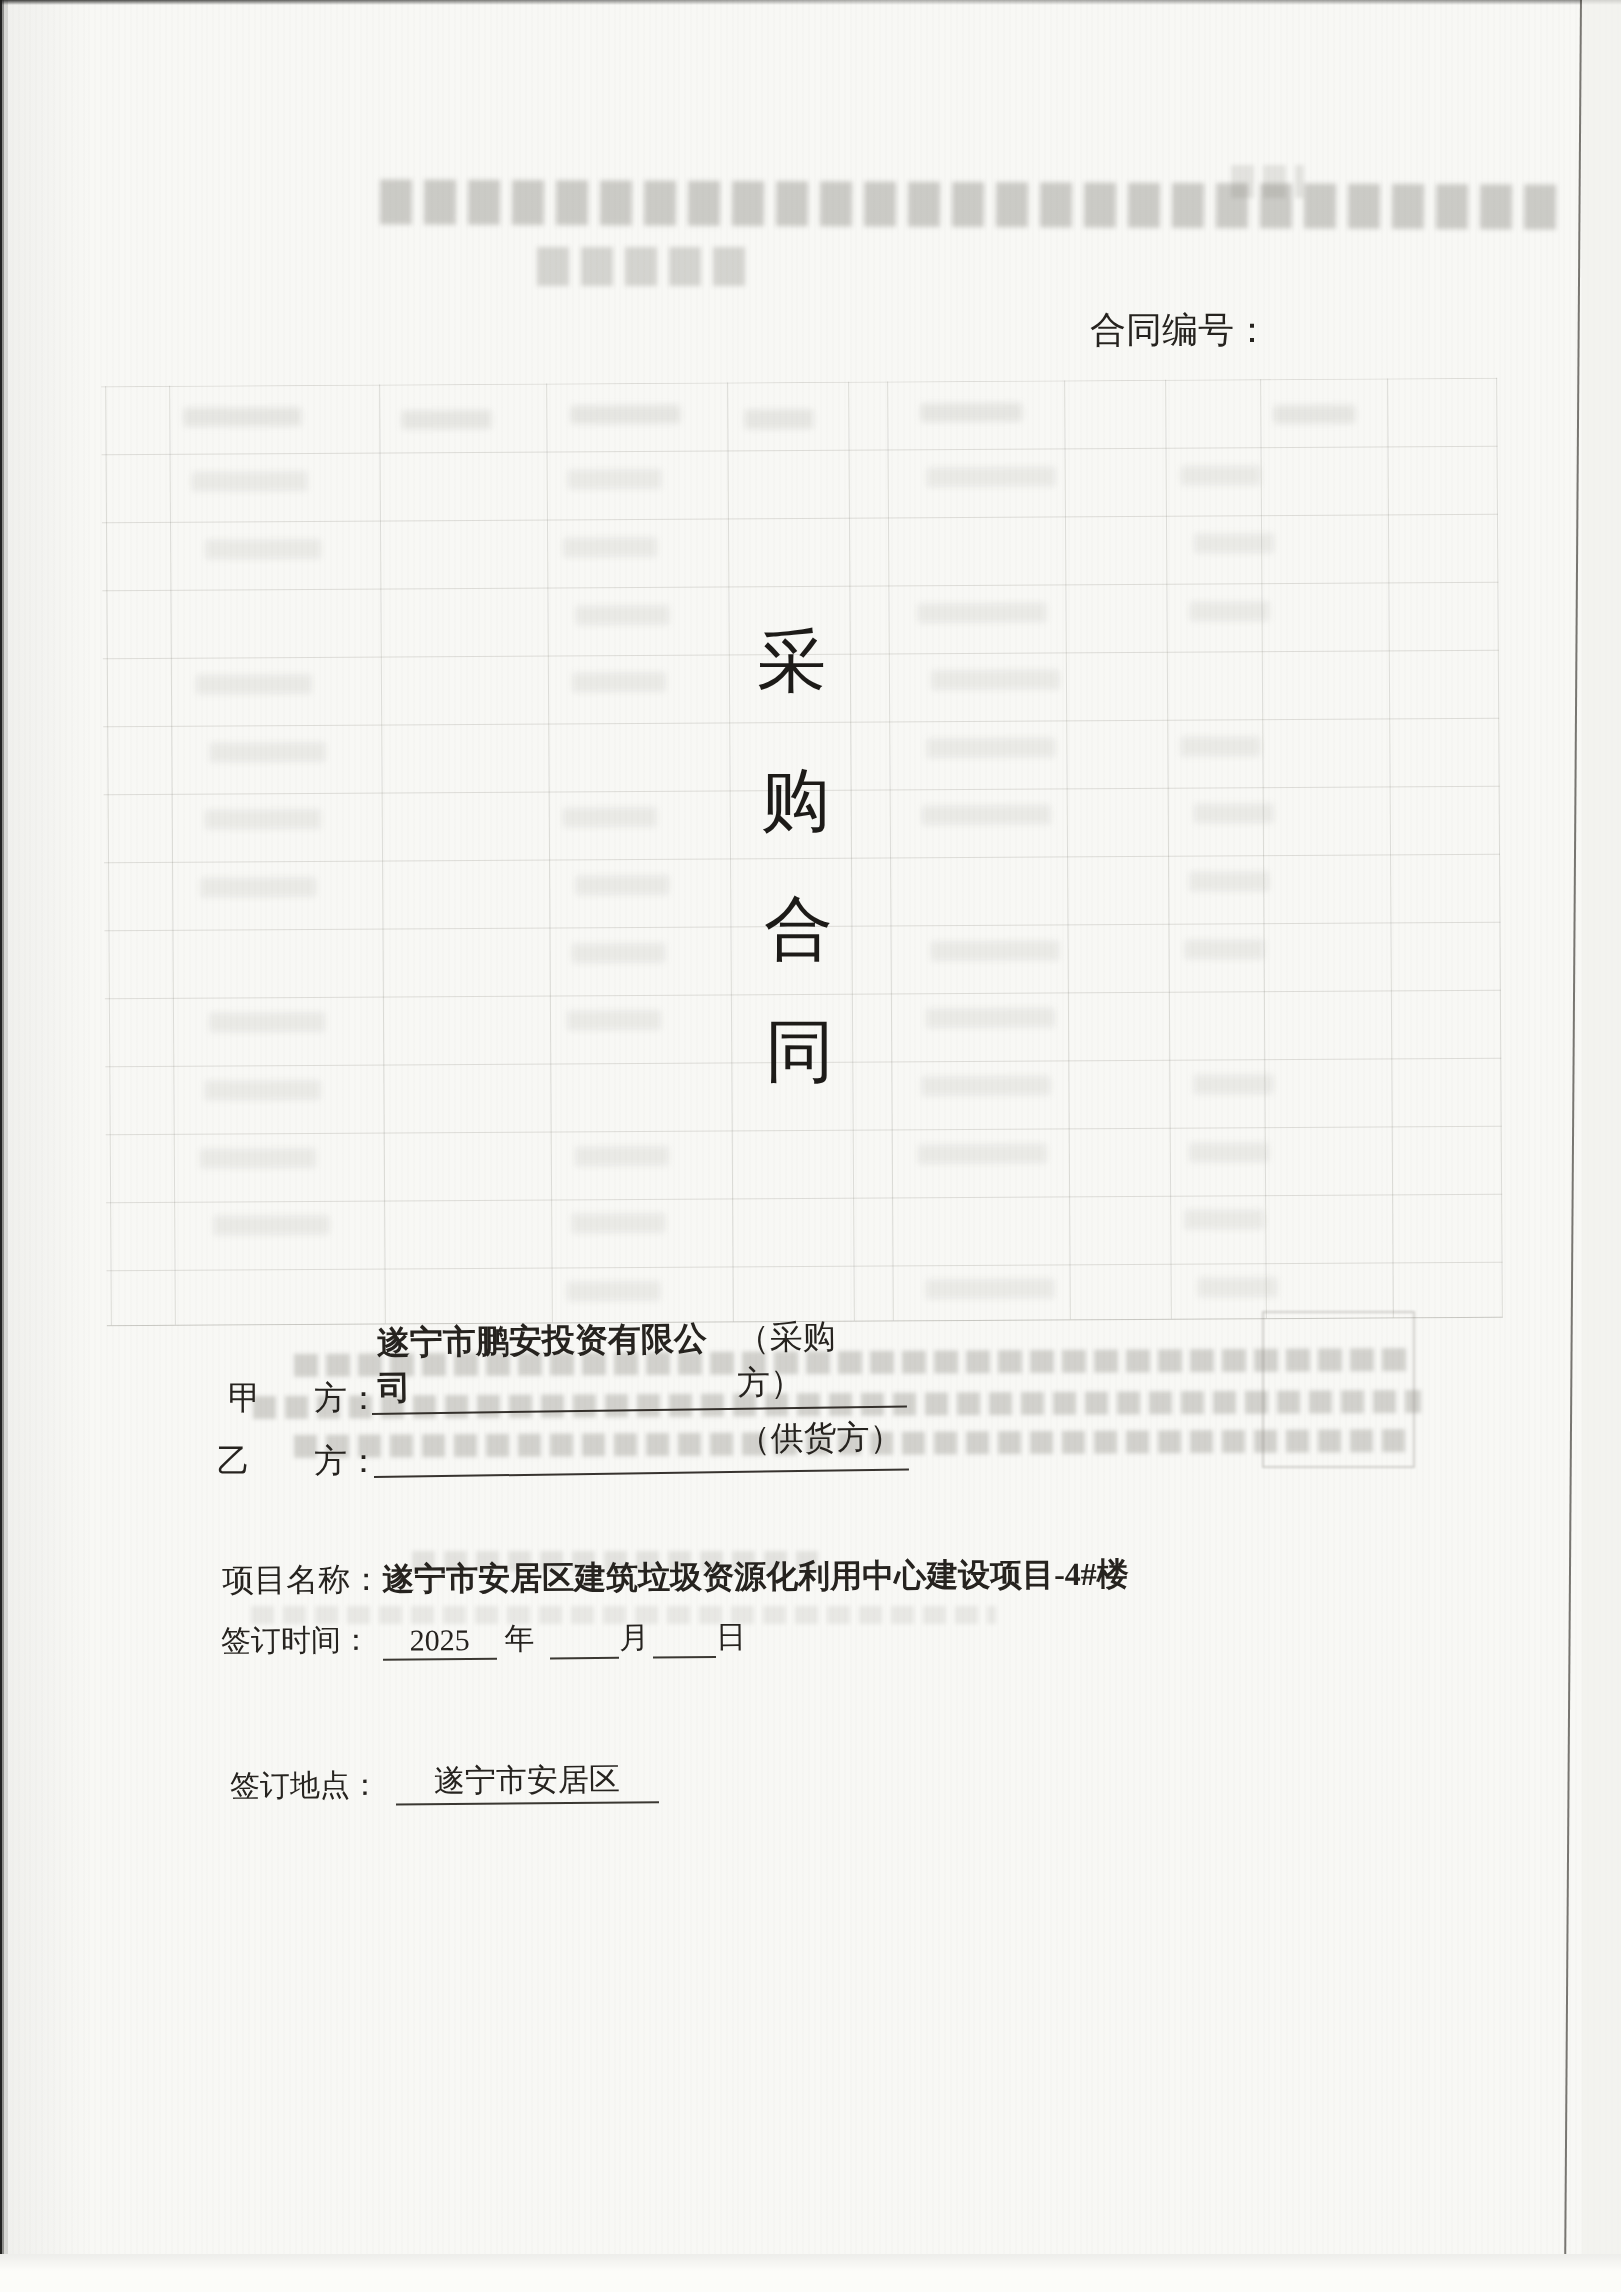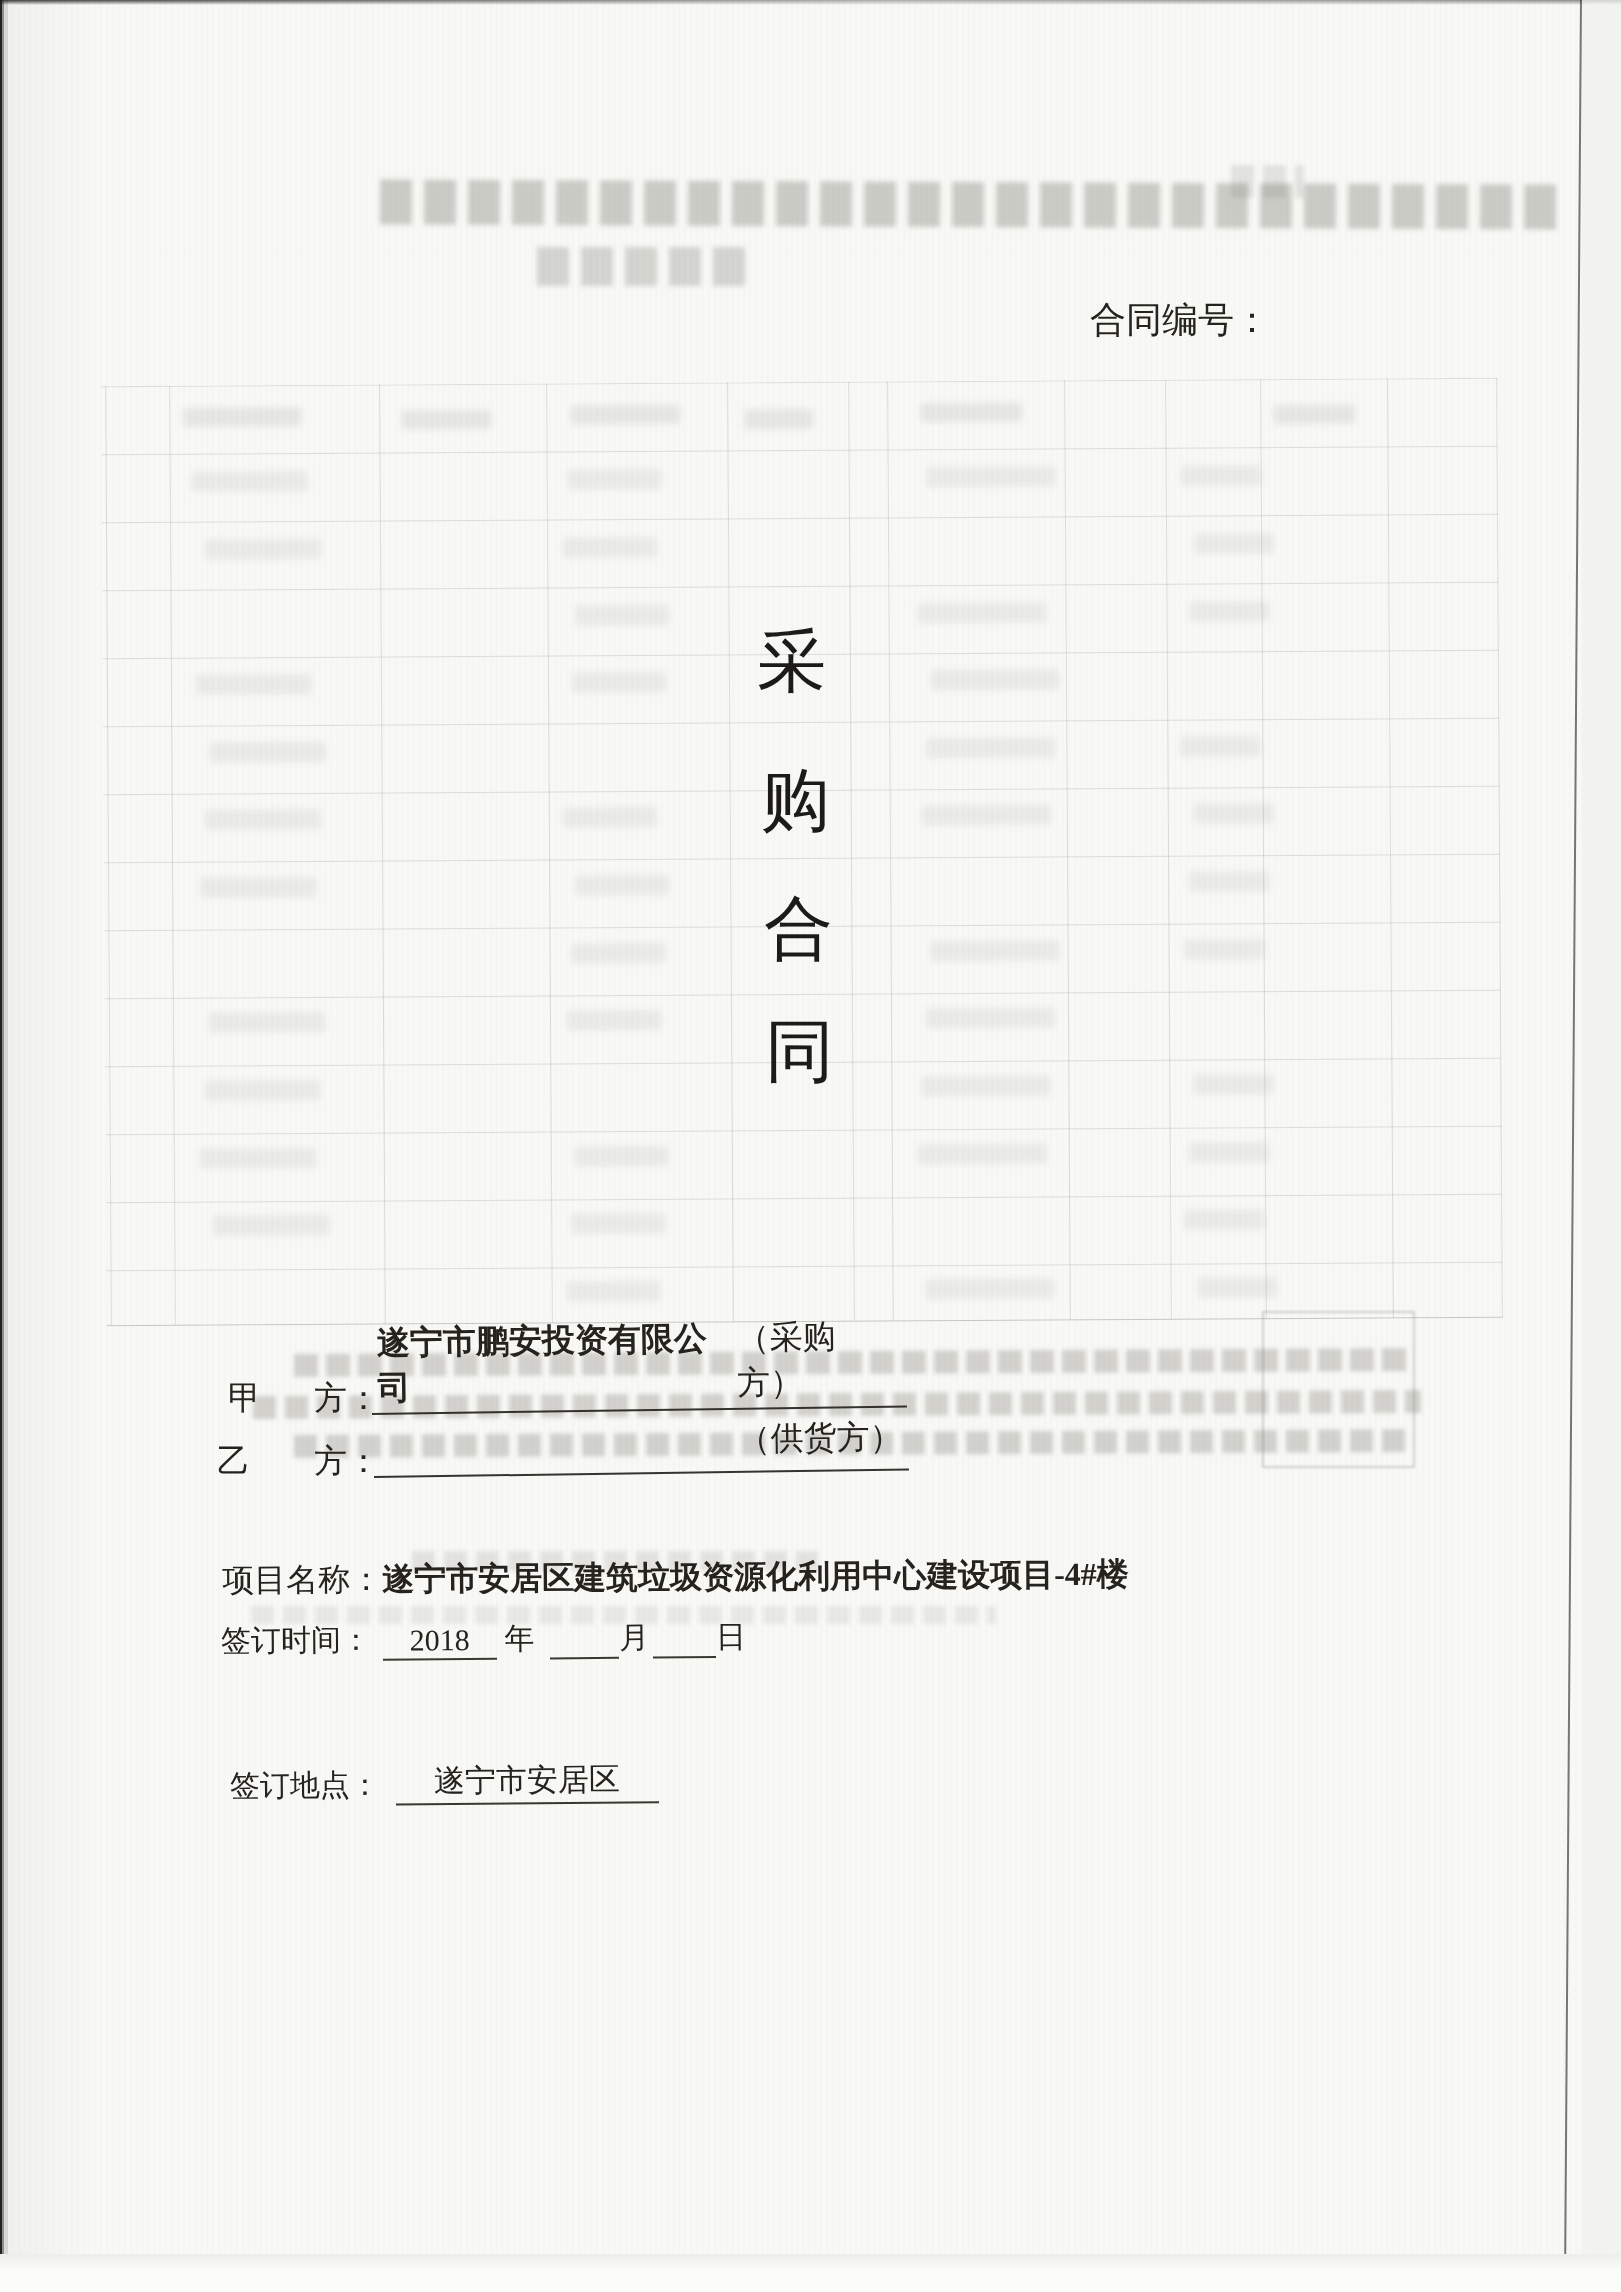--- a/index.html
+++ b/index.html
@@ -40,21 +40,21 @@
   #ghost-rect{left:1262px;top:1311px;width:149px;height:153px;
     border:2px solid rgba(110,108,100,0.28);filter:blur(1px);}
   #ghost-table{left:104px;top:382px;width:1396px;height:939px;transform:rotate(-.35deg);
     background-image:repeating-linear-gradient(to bottom, rgba(125,122,112,0.22) 0 1px, rgba(0,0,0,0) 1px 68px);
     border-bottom:1px solid rgba(125,122,112,0.22);}
   .gv{position:absolute;top:0;bottom:0;width:1px;background:rgba(125,122,112,0.22);}
   .sm{position:absolute;height:19.6px;border-radius:3.9px;filter:blur(3.4px);background:rgba(108,106,98,0.10);}
   .sm.hd{background:rgba(108,106,98,0.13);}
   
   #heading{left:130px;top:228px;font-size:40px;letter-spacing:1px;}
-  #contract-no{left:1090px;top:296px;font-size:36px;}
+  #contract-no{left:1090px;top:306px;font-size:36px;}
   .big-char{font-size:69px;color:#1d1b18;}
   #bc1{left:757px;top:616px;} #bc2{left:761px;top:755px;}
   #bc3{left:764px;top:883px;} #bc4{left:765px;top:1006px;}
   .ptxt{font-size:33px;}
   #jia{left:228px;top:1376px;}  #jia-fang{left:314px;top:1376px;}
   #yi{left:217px;top:1439px;}   #yi-fang{left:314px;top:1439px;}
   .fill{left:372px;width:535px;height:45px;display:flex;align-items:flex-end;
     border-bottom:2px solid rgba(38,34,29,.92);transform:rotate(-.8deg);transform-origin:left bottom;
     padding:0 5.9px 2px 5.9px;box-sizing:border-box;}
   #fill-a{top:1370px;justify-content:space-between;}
@@ -175,21 +175,21 @@
     <span></span>
     <span class="role">（供货方）</span>
   </div>
 
   <div id="project-row" class="abs">
     <span>项目名称：</span><b>遂宁市安居区建筑垃圾资源化利用中心建设项目-4#楼</b>
   </div>
 
   <div id="time-row" class="abs formrow">
     <span>签订时间：</span>
-    <span id="u-year" class="uwrap">2018</span>
+    <span id="u-year" class="uwrap">2025</span>
     <span class="unit">年</span>
     <span id="u-month" class="uwrap"></span>
     <span>月</span>
     <span id="u-day" class="uwrap"></span>
     <span>日</span>
   </div>
 
   <div id="place-row" class="abs formrow">
     <span>签订地点：</span>
     <span id="u-place" class="uwrap">遂宁市安居区</span>

